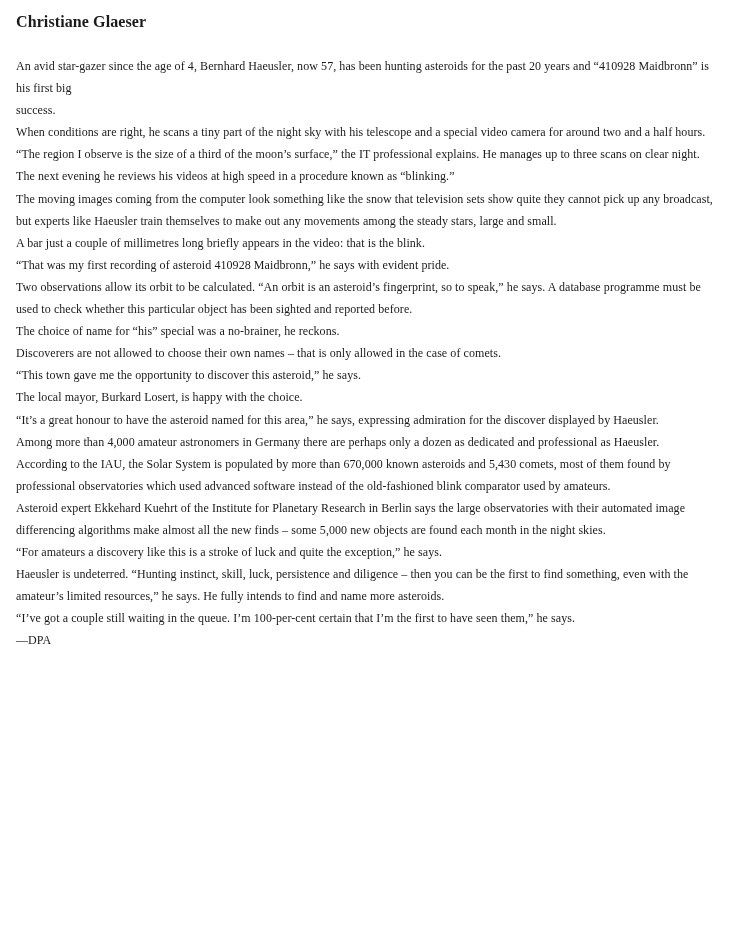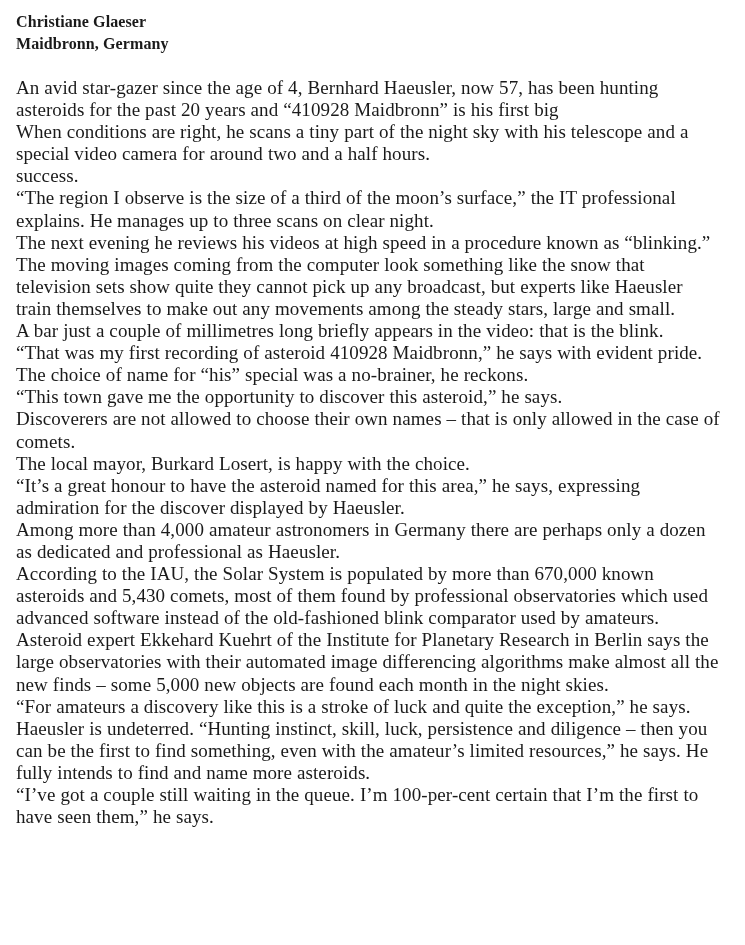--- a/index.html
+++ b/index.html
@@ -29,21 +29,21 @@
     letter-spacing: 0.1px;
   }
   .byline-line {
     display: block;
     white-space: pre;
   }
   .spacer {
     height: 22px;
   }
   .article-body {
-    font-size: 19px;
+    font-size: 12px;
     line-height: 22.1px;
     text-align: left;
     letter-spacing: 0.005em;
     word-spacing: 0.004em;
   }
   .para {
     margin: 0;
     padding: 0;
     font-size: inherit;
     line-height: inherit;
@@ -55,40 +55,41 @@
     line-height: inherit;
   }
 </style>
 </head>
 <body>
 
 <div class="page">
 
   <div class="byline">
     <span class="byline-line">Christiane Glaeser</span>
-    <span class="byline-line">Maidbronn, Germany</span>
   </div>
 
   <div class="spacer"></div>
 
   <div class="article-body">
     <p class="para">An avid star-gazer since the age of 4, Bernhard Haeusler, now 57, has been hunting asteroids for the past 20 years and “410928 Maidbronn” is his first big</p>
+    <p class="para">success.</p>
     <p class="para">When conditions are right, he scans a tiny part of the night sky with his telescope and a special video camera for around two and a half hours.</p>
-    <p class="para">success.</p>
     <p class="para">“The region I observe is the size of a third of the moon’s surface,” the IT professional explains. He manages up to three scans on clear night.</p>
     <p class="para">The next evening he reviews his videos at high speed in a procedure known as “blinking.”</p>
     <p class="para">The moving images coming from the computer look something like the snow that television sets show quite they cannot pick up any broadcast, but experts like Haeusler train themselves to make out any movements among the steady stars, large and small.</p>
     <p class="para">A bar just a couple of millimetres long briefly appears in the video: that is the blink.</p>
     <p class="para">“That was my first recording of asteroid 410928 Maidbronn,” he says with evident pride.</p>
+    <p class="para">Two observations allow its orbit to be calculated. “An orbit is an asteroid’s fingerprint, so to speak,” he says. A database programme must be used to check whether this particular object has been sighted and reported before.</p>
     <p class="para">The choice of name for “his” special was a no-brainer, he reckons.</p>
+    <p class="para">Discoverers are not allowed to choose their own names – that is only allowed in the case of comets.</p>
     <p class="para">“This town gave me the opportunity to discover this asteroid,” he says.</p>
-    <p class="para">Discoverers are not allowed to choose their own names – that is only allowed in the case of comets.</p>
     <p class="para">The local mayor, Burkard Losert, is happy with the choice.</p>
     <p class="para">“It’s a great honour to have the asteroid named for this area,” he says, expressing admiration for the discover displayed by Haeusler.</p>
     <p class="para">Among more than 4,000 amateur astronomers in Germany there are perhaps only a dozen as dedicated and professional as Haeusler.</p>
     <p class="para">According to the IAU, the Solar System is populated by more than 670,000 known asteroids and 5,430 comets, most of them found by professional observatories which used advanced software instead of the old-fashioned blink comparator used by amateurs.</p>
     <p class="para">Asteroid expert Ekkehard Kuehrt of the Institute for Planetary Research in Berlin says the large observatories with their automated image differencing algorithms make almost all the new finds – some 5,000 new objects are found each month in the night skies.</p>
     <p class="para">“For amateurs a discovery like this is a stroke of luck and quite the exception,” he says.</p>
     <p class="para">Haeusler is undeterred. “Hunting instinct, skill, luck, persistence and diligence – then you can be the first to find something, even with the amateur’s limited resources,” he says. He fully intends to find and name more asteroids.</p>
     <p class="para">“I’ve got a couple still waiting in the queue. I’m 100-per-cent certain that I’m the first to have seen them,” he says.</p>
+    <p class="signoff">—DPA</p>
   </div>
 
 </div>
 
 </body></html>

